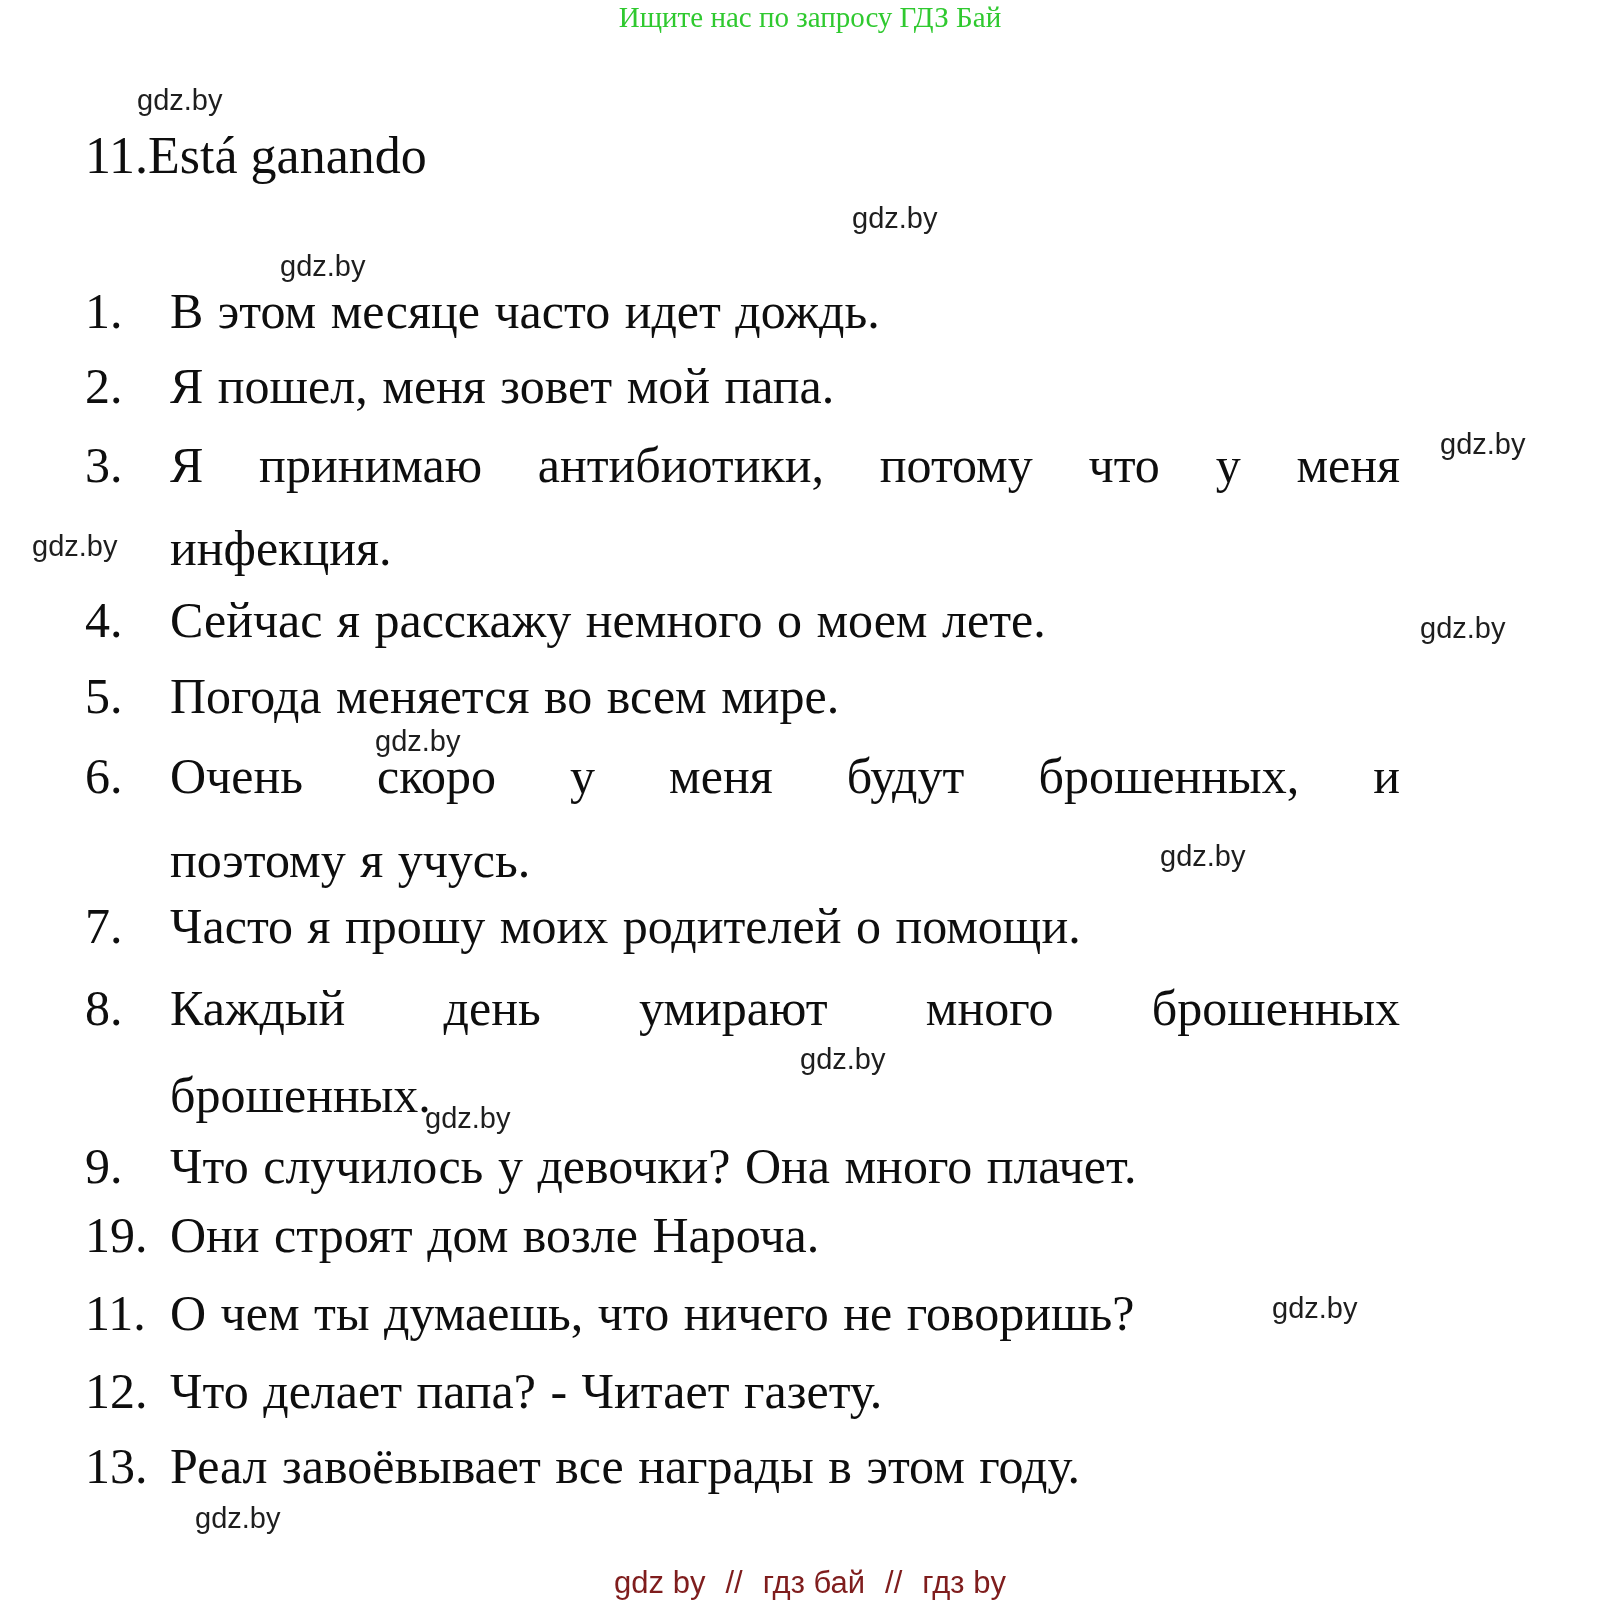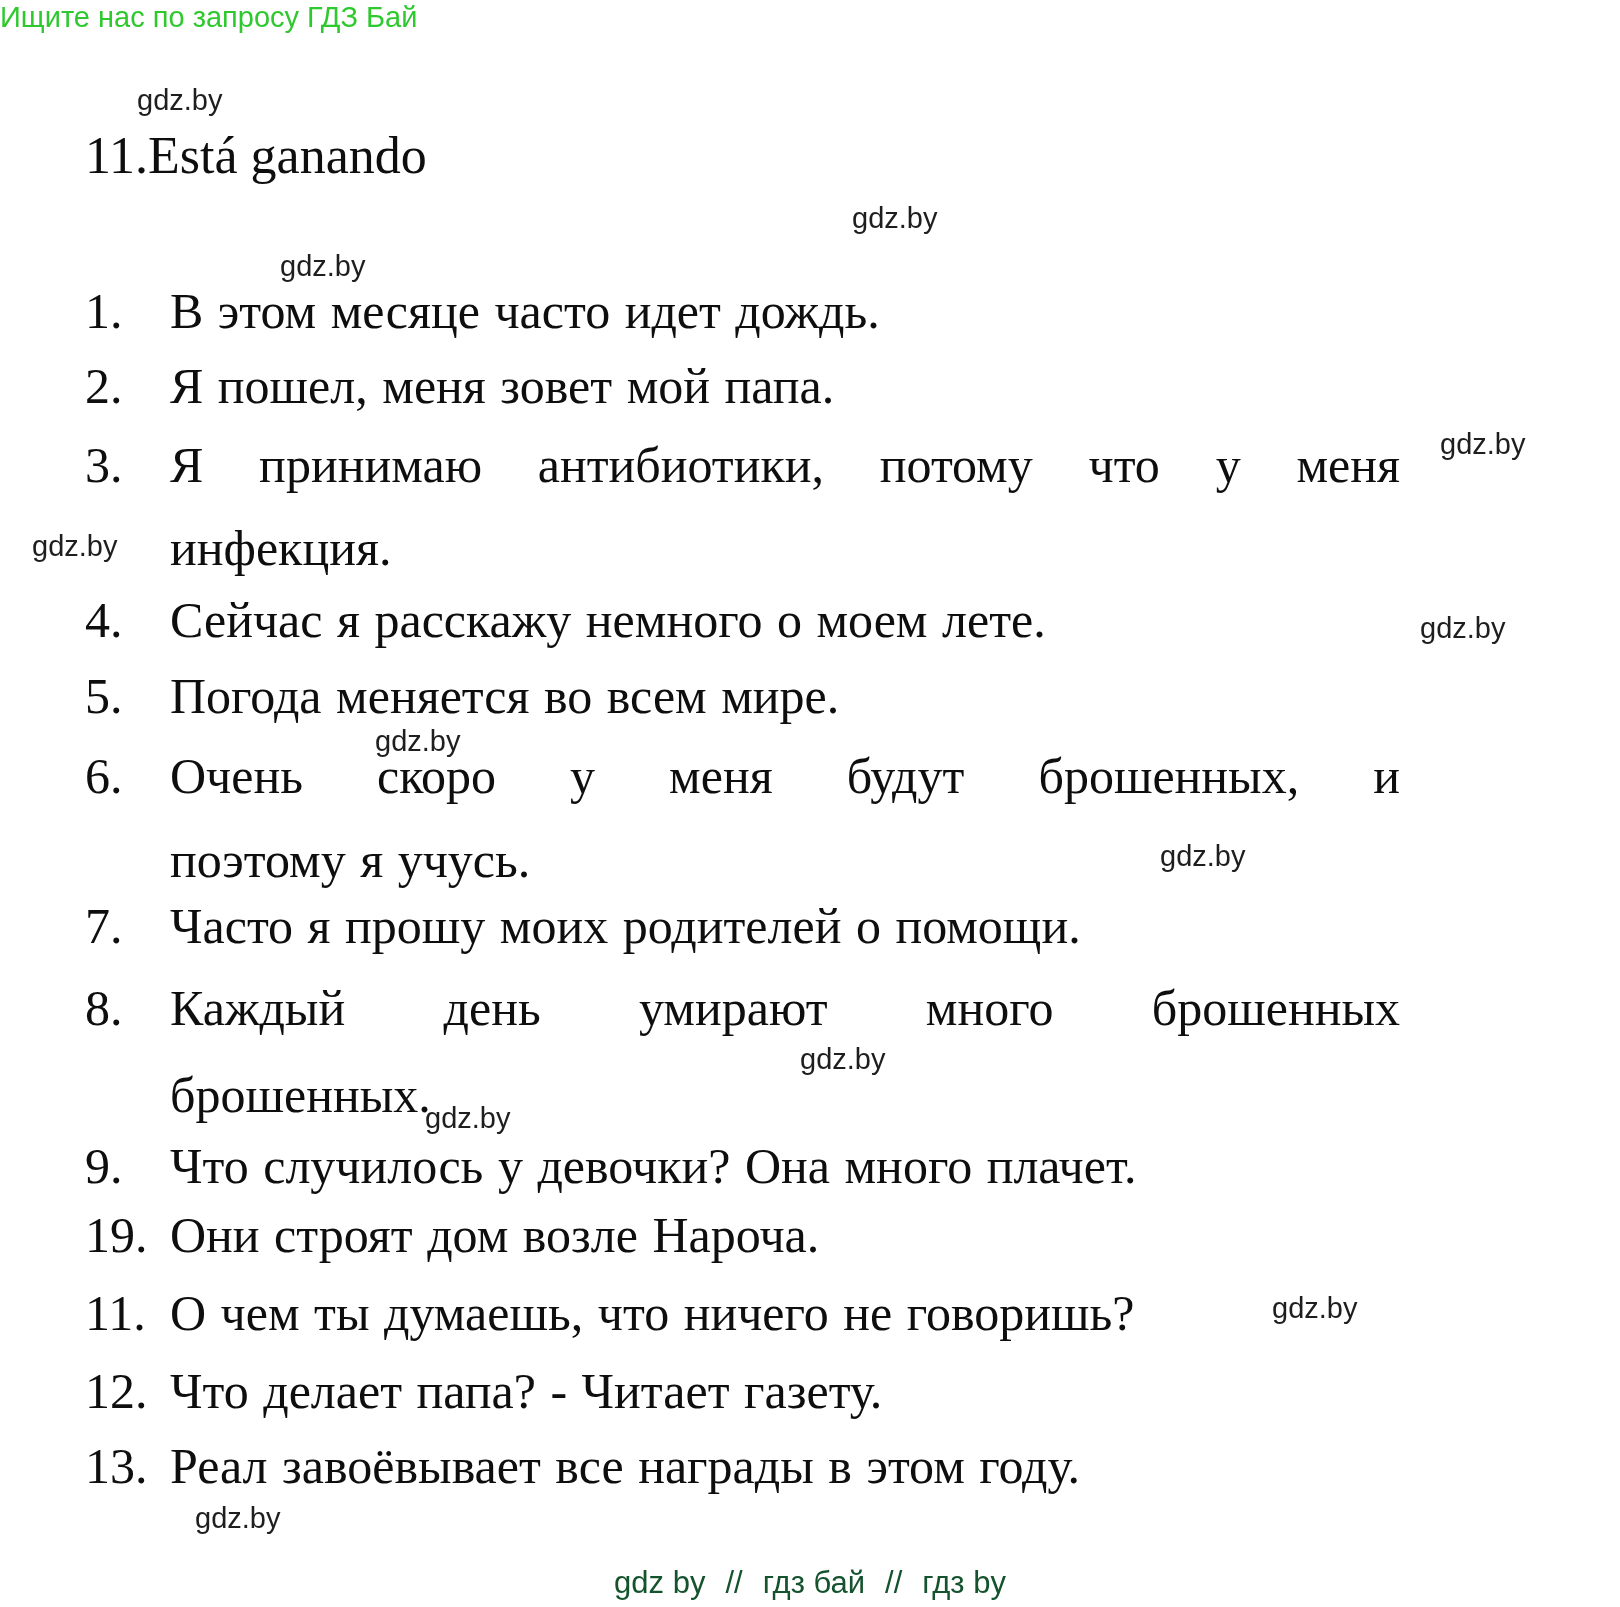--- a/index.html
+++ b/index.html
@@ -7,21 +7,22 @@
     width:1620px;height:1607px;
     background:#ffffff;
     position:relative;
     overflow:hidden;
     font-family:"Liberation Serif", serif;
     color:#0e0e0e;
   }
   
   .banner{
     position:absolute;top:2px;left:0;right:0;
-    font-family:Liberation Sans, sans-serif;
+    text-align:center;
+    font-family:Liberation Serif, serif;
     font-size:29px;line-height:1.1;
     color:#2fc92f;
   }
   
   .wm{
     position:absolute;
     font-family:"Liberation Sans", sans-serif;
     font-size:29px;line-height:1.1;
     color:#1e1e1e;
     white-space:pre;
@@ -54,21 +55,21 @@
   .line.cont{
     left:170px;
   }
   
   .footer{
     position:absolute;top:1566px;left:0;right:0;
     display:flex;justify-content:center;align-items:baseline;
     gap:20px;
     font-family:"Liberation Sans", sans-serif;
     font-size:31px;line-height:1.1;
-    color:#14532d;
+    color:#7f1d1d;
   }
 </style>
 </head>
 <body>
 
 <div class="banner">Ищите нас по запросу ГДЗ Бай</div>
 
 <div class="wm" style="left:137px;top:85px">gdz.by</div>
 <div class="wm" style="left:852px;top:203px">gdz.by</div>
 <div class="wm" style="left:280px;top:251px">gdz.by</div>

